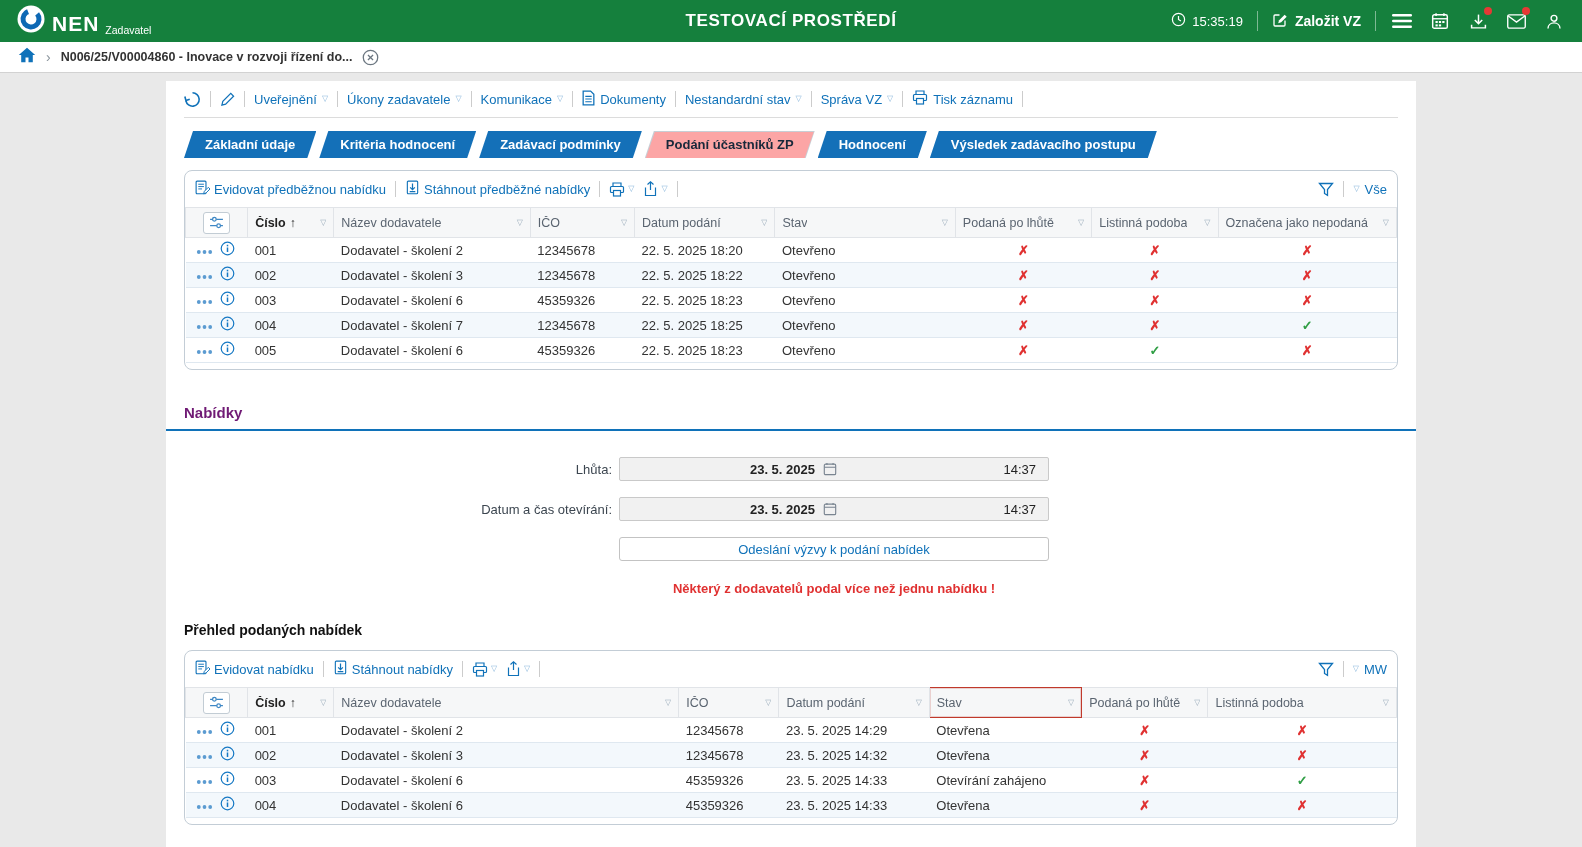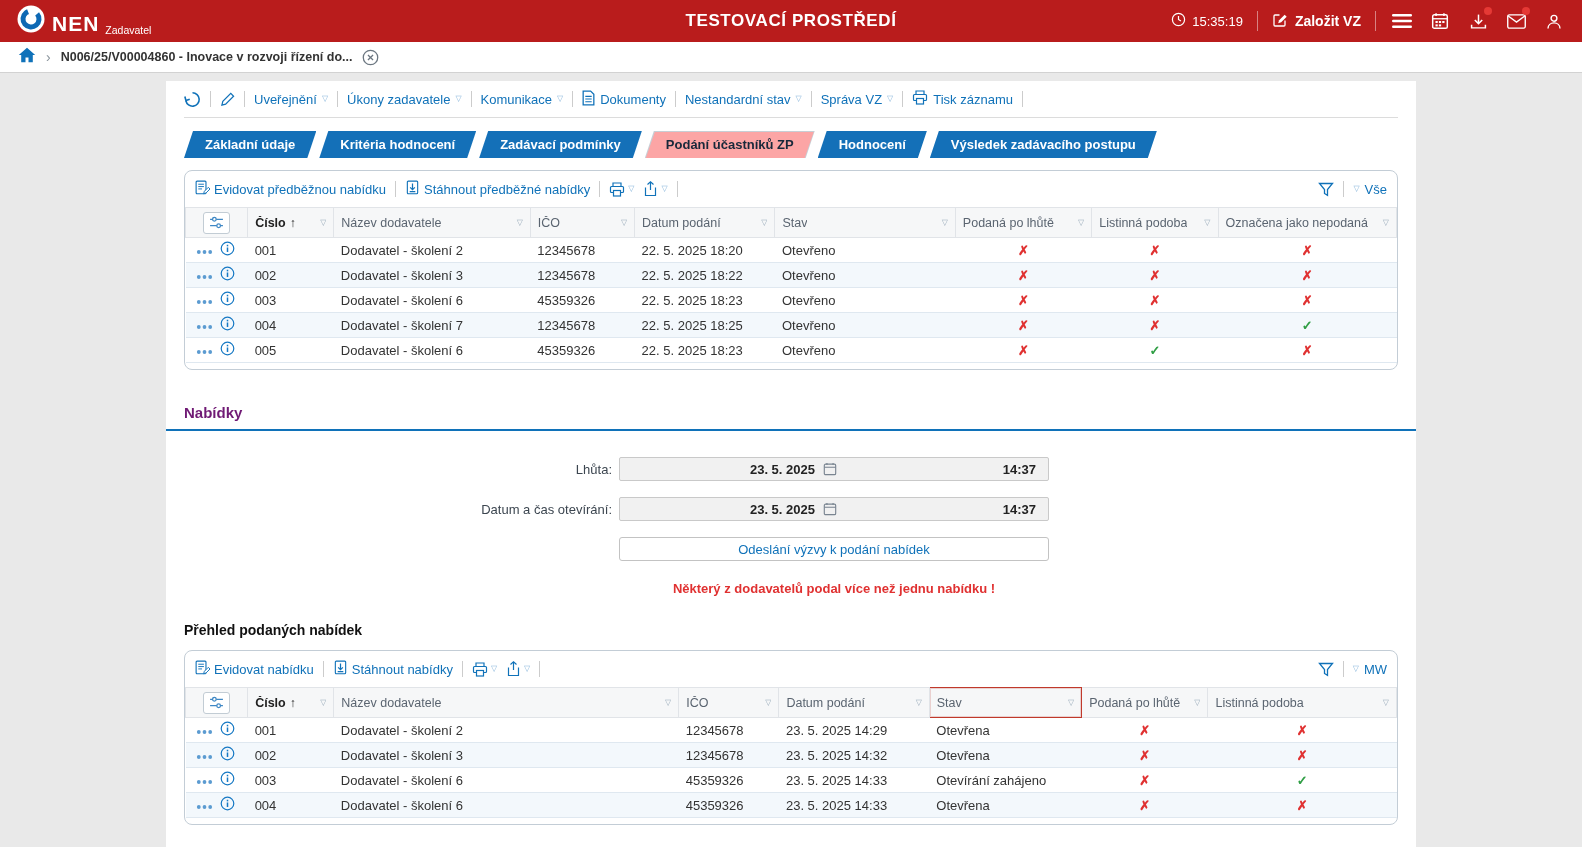--- a/index.html
+++ b/index.html
@@ -1,20 +1,20 @@
 <!DOCTYPE html>
 <html><head>
 <meta charset="utf-8">
 <style>
   * { margin:0; padding:0; box-sizing:border-box; }
   html,body { width:1582px; height:847px; overflow:hidden; }
   body { background:#e9e9e9; font-family:"Liberation Sans", sans-serif; }
 
   
-  .topbar { position:relative; height:42px; background:#b91c1c; display:flex; align-items:center; padding:0 16px; color:#fff; }
+  .topbar { position:relative; height:42px; background:#15803d; display:flex; align-items:center; padding:0 16px; color:#fff; }
   .tb-brand { display:flex; align-items:flex-end; gap:6px; }
   .brand-name { font-size:21px; font-weight:bold; letter-spacing:1px; line-height:1; margin-bottom:4px; }
   .brand-sub { font-size:10.5px; margin-bottom:2px; }
   .tb-title { position:absolute; left:50%; transform:translateX(-50%); font-size:17px; font-weight:bold; letter-spacing:.6px; }
   .tb-right { margin-left:auto; display:flex; align-items:center; gap:14px; }
   .tb-time { display:flex; align-items:center; gap:6px; font-size:13px; }
   .tb-create { display:flex; align-items:center; gap:7px; font-size:14px; font-weight:bold; cursor:pointer; }
   .tb-sep { width:1px; height:20px; background:rgba(255,255,255,.45); }
   .tb-icon { position:relative; display:inline-flex; align-items:center; justify-content:center; width:24px; height:24px; cursor:pointer; }
   .tb-icon .dot { position:absolute; top:-2px; right:-2px; width:8px; height:8px; border-radius:50%; background:#e53935; }
@@ -69,21 +69,21 @@
   .mark-yes { color:#2f9e44; font-weight:bold; font-size:13px; }
 
   
   .section-title { margin:34px -18px 0; padding:0 0 8px 18px; font-size:15px; font-weight:bold; color:#701a75; border-bottom:2px solid #1072b9; }
   .form-area { margin-top:26px; }
   .form-row { display:flex; align-items:center; margin-bottom:16px; }
   .form-label { width:435px; text-align:right; color:#3c4650; font-size:13px; padding-right:7px; }
   .form-control { width:430px; height:24px; display:flex; align-items:center; border:1px solid #c9c9c9; background:#f1f1f1; border-radius:2px;text-align:right; }
   .fc-date { flex:1; padding:0 8px; font-size:13px; font-weight:bold; color:#222; }
   .fc-cal { display:inline-flex; align-items:center; }
-  .fc-time { flex:1; padding:0 12px; font-size:13px; font-weight:bold; color:#222; }
+  .fc-time { flex:1; padding:0 12px; font-size:13px; font-weight:normal; color:#222; }
   .send-btn { width:430px; height:24px; background:#fff; border:1px solid #c3c3c3; border-radius:3px; color:#1072b9; font-size:13px; font-family:inherit; cursor:pointer; }
   .warning { width:430px; display:flex; justify-content:center; white-space:nowrap; color:#e03131; font-size:13px; font-weight:bold; margin-top:4px; }
 
   .subsection-title { margin-top:26px; font-size:14px; font-weight:bold; color:#111; }
 
   .page-footer { position:absolute; left:0; right:0; bottom:0; height:10px; background:#23272b; }
 </style>
 </head>
 <body>
 

